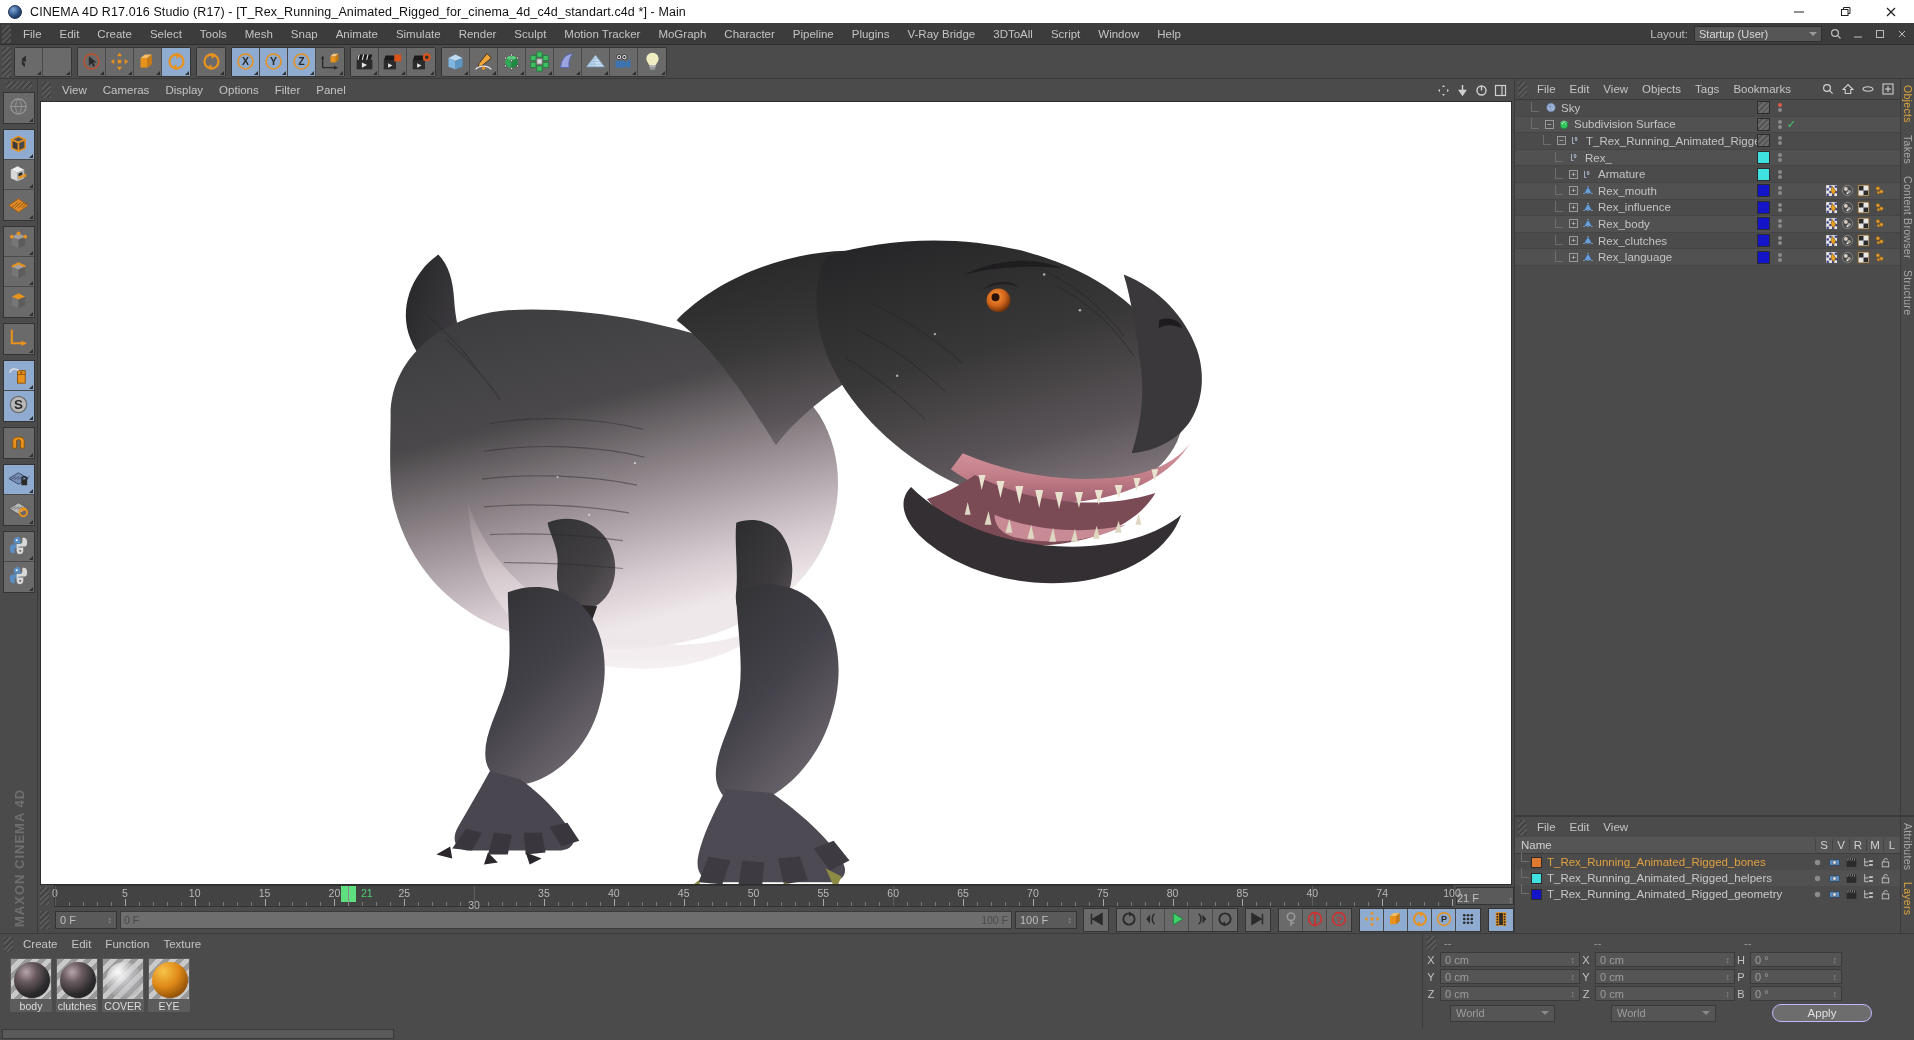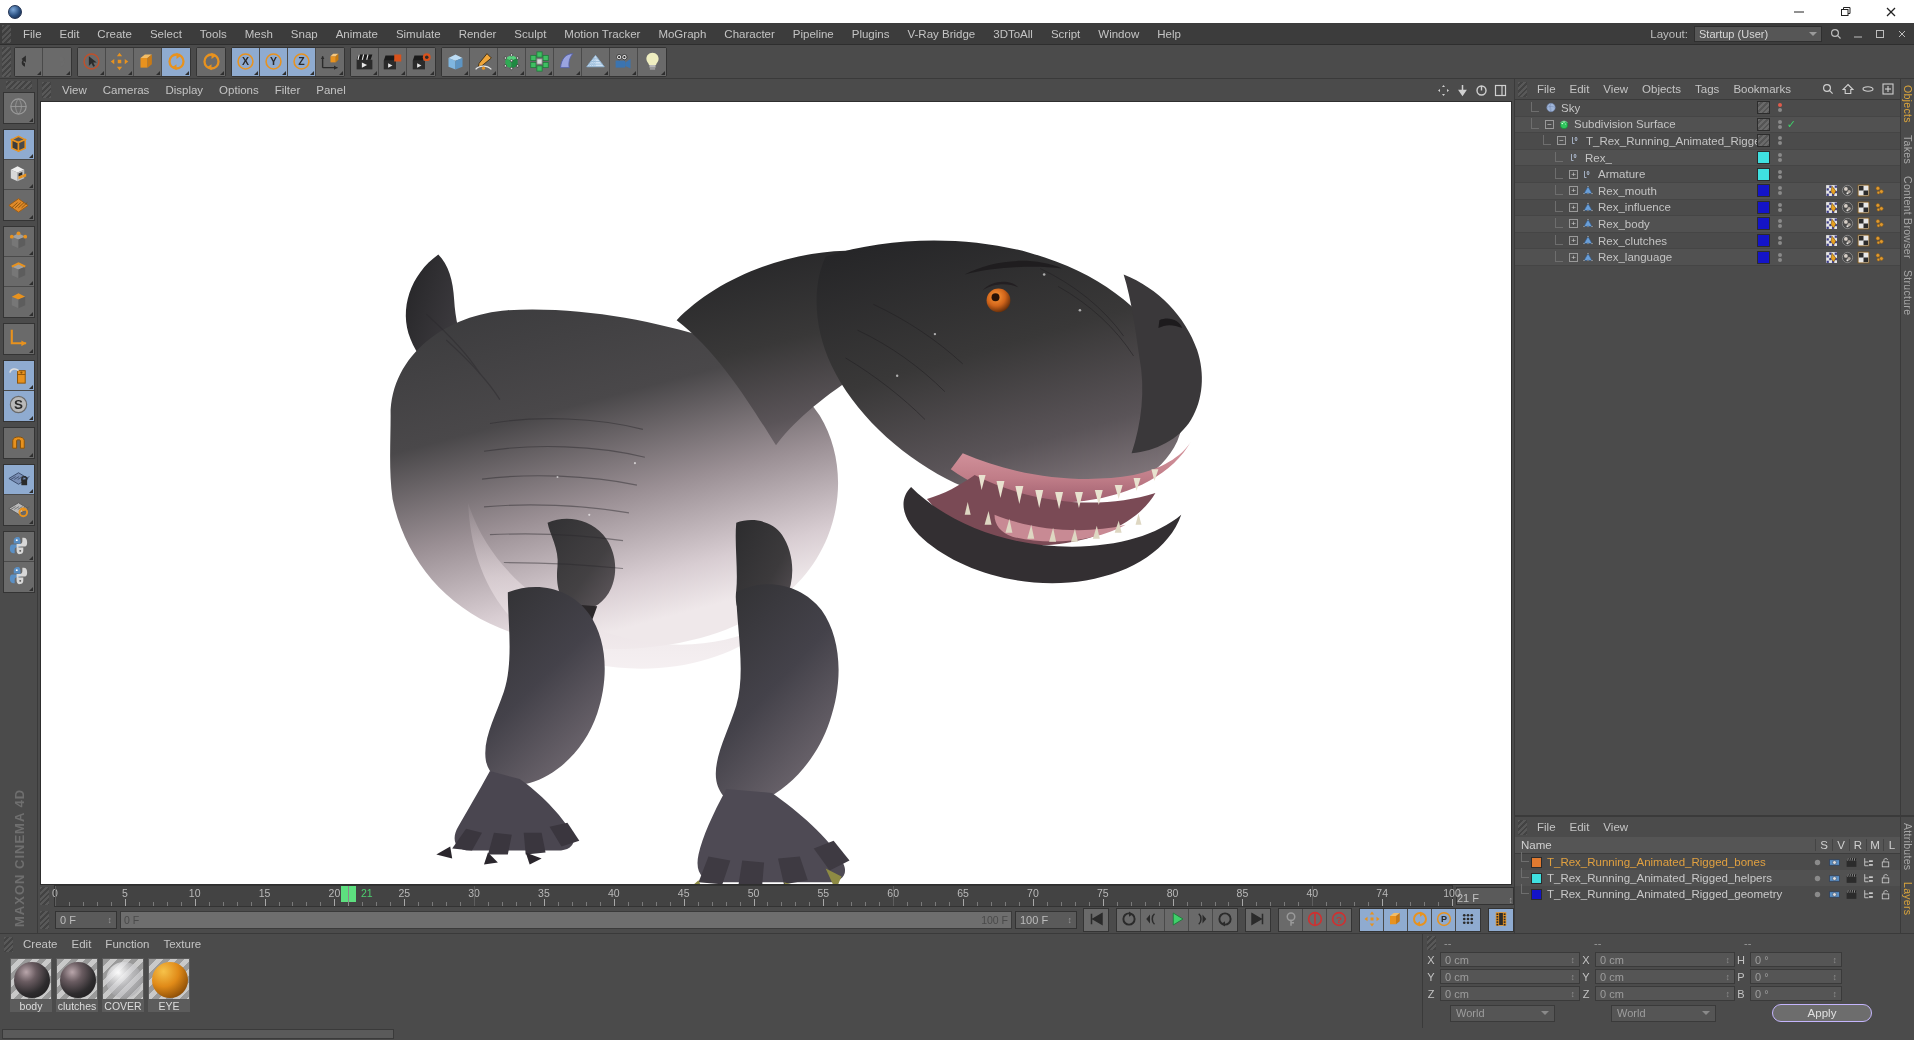--- a/index.html
+++ b/index.html
@@ -194,20 +194,21 @@
   .sb-msg { padding-left:10px; }
   .scrollbar-h { height:12px; background:#4b4b4b; display:flex;align-items:center; }
 </style>
 </head>
 <body>
 
 <div class="app">
 
   <div class="titlebar">
     <div class="tb-logo"></div>
+    <div class="tb-title">CINEMA 4D R17.016 Studio (R17) - [T_Rex_Running_Animated_Rigged_for_cinema_4d_c4d_standart.c4d *] - Main</div>
     <div class="tb-controls">
       <div class="tb-btn">
         <svg width="12" height="12" viewBox="0 0 12 12">
             <line x1="1" y1="6" x2="11" y2="6" stroke="#222" stroke-width="1"></line>
           </svg>
       </div>
       <div class="tb-btn">
         <svg width="12" height="12" viewBox="0 0 12 12">
             <rect x="2.5" y="3.5" width="6.5" height="6" fill="none" stroke="#222" stroke-width="1"></rect>
             <path d="M4.5 3.5 L4.5 1.5 L11 1.5 L11 7.5 L9 7.5" fill="none" stroke="#222" stroke-width="1"></path>
@@ -1035,21 +1036,21 @@
               <div class="tl-tick" style="left: calc(97% + 0px); height: 4px; background: rgb(122, 122, 122);"></div>
               <div class="tl-tick" style="left: calc(98% + 0px); height: 4px; background: rgb(122, 122, 122);"></div>
               <div class="tl-tick" style="left: calc(99% + 0px); height: 4px; background: rgb(122, 122, 122);"></div>
               <div class="tl-tick" style="left: calc(100% + 0px); height: 7px; background: rgb(168, 168, 168);"></div>
               <div class="tl-lbl" style="left: 0%;">0</div>
               <div class="tl-lbl" style="left: 5%;">5</div>
               <div class="tl-lbl" style="left: 10%;">10</div>
               <div class="tl-lbl" style="left: 15%;">15</div>
               <div class="tl-lbl" style="left: 20%;">20</div>
               <div class="tl-lbl" style="left: 25%;">25</div>
-              <div class="tl-lbl" style="left: 30%;">30</div>
+              <div class="tl-lbl" style="left: 30%; margin-top: 12px;">30</div>
               <div class="tl-lbl" style="left: 35%;">35</div>
               <div class="tl-lbl" style="left: 40%;">40</div>
               <div class="tl-lbl" style="left: 45%;">45</div>
               <div class="tl-lbl" style="left: 50%;">50</div>
               <div class="tl-lbl" style="left: 55%;">55</div>
               <div class="tl-lbl" style="left: 60%;">60</div>
               <div class="tl-lbl" style="left: 65%;">65</div>
               <div class="tl-lbl" style="left: 70%;">70</div>
               <div class="tl-lbl" style="left: 75%;">75</div>
               <div class="tl-lbl" style="left: 80%;">80</div>

